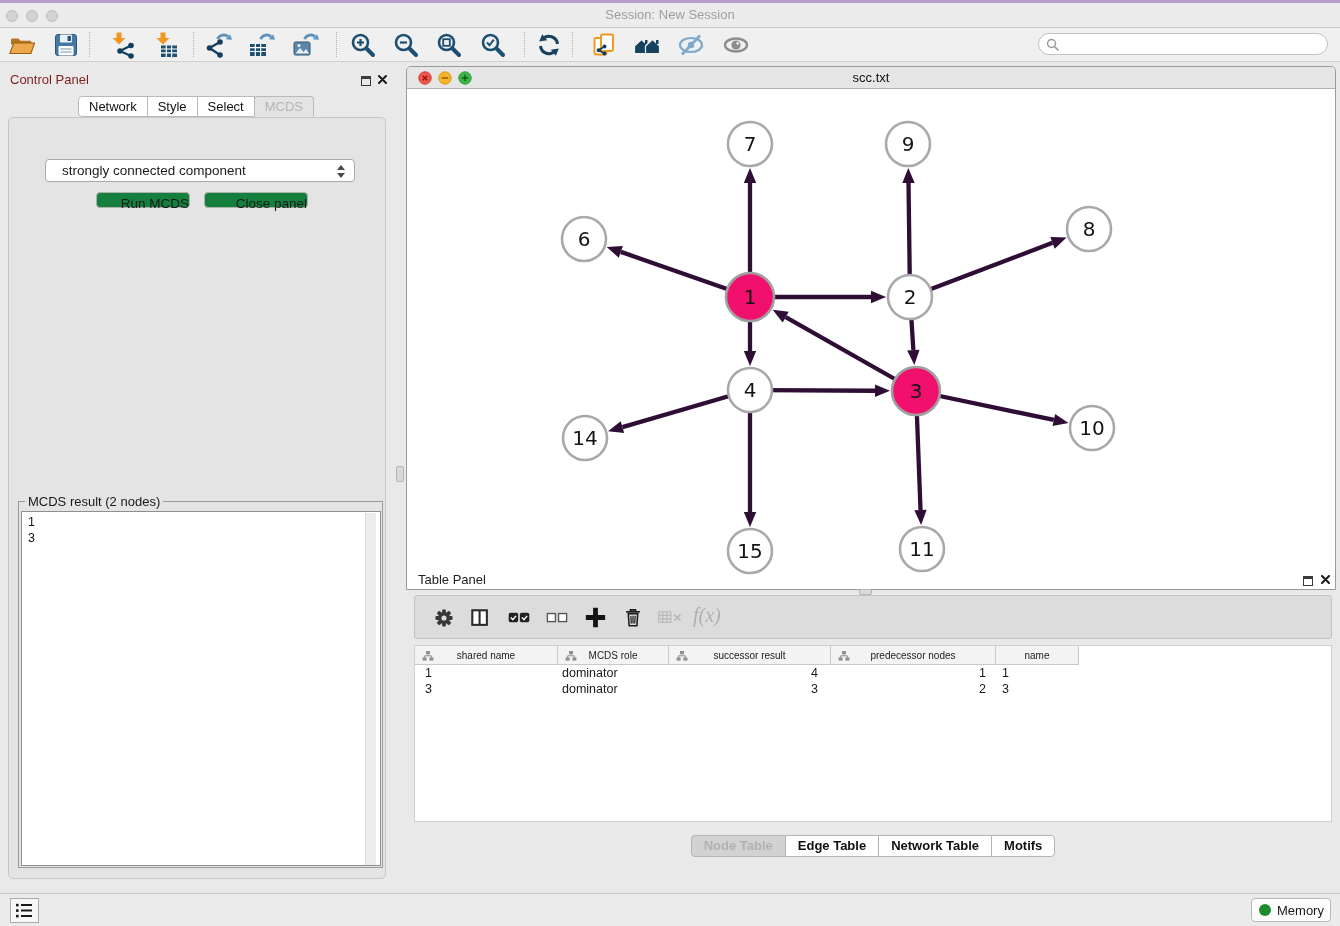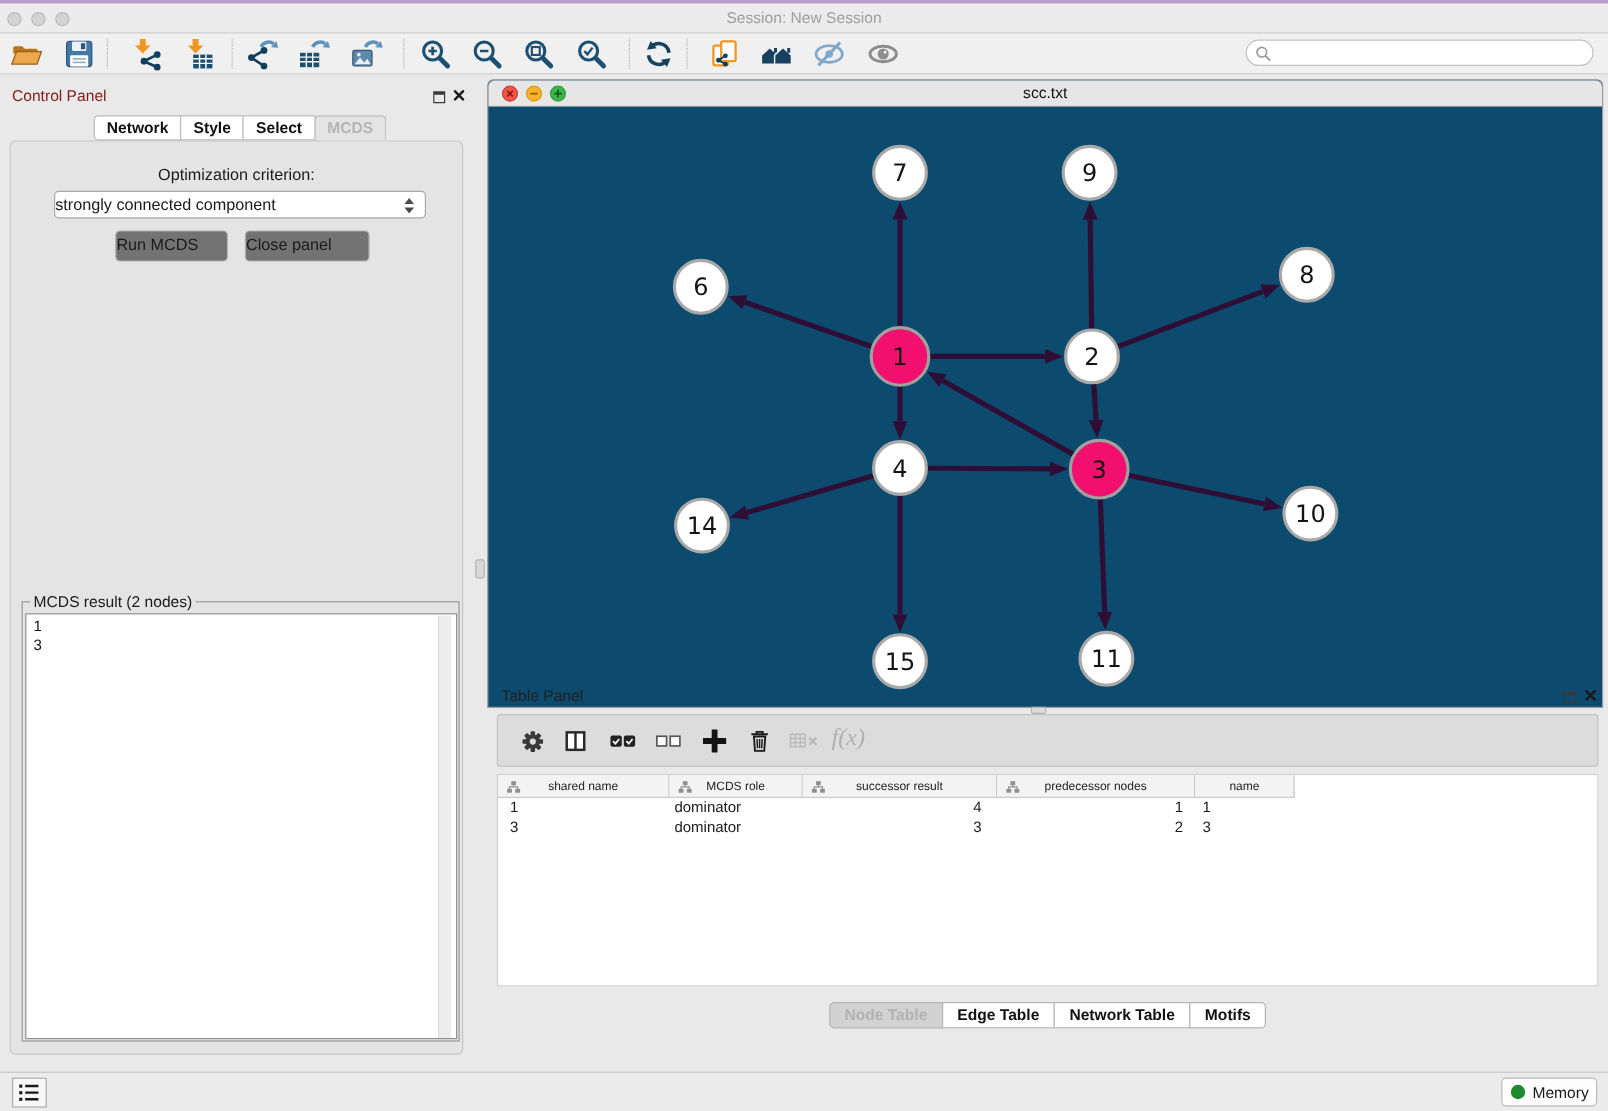--- a/index.html
+++ b/index.html
@@ -14,38 +14,38 @@
 .tbtn{position:absolute;top:3px;width:28px;height:28px}
 .tsep{position:absolute;top:4px;height:25px;width:0;border-left:1px dotted #b0b0b0}
 #search-box{position:absolute;left:1038px;top:5px;width:290px;height:22px;background:#fff;border:1px solid #c2c2c2;border-radius:12px}
 #search-box svg{position:absolute;left:7px;top:4px}
 
 #control-panel{position:absolute;left:0;top:62px;width:394px;height:831px}
 #cp-title{position:absolute;left:10px;top:10px;font-size:13px;color:#7f1d1d}
 .float-ico{width:10px;height:10px;border:1px solid #3a3a3a;border-top:3px solid #3a3a3a;display:inline-block}
 .panel-hdr-btn{position:absolute;top:12px}
 #cp-tabs{position:absolute;left:78px;top:34px;height:21px;display:flex}
-.tab{height:21px;line-height:19px;border:1px solid #b9b9b9;background:#fff;padding:0 10px;font-size:13px;font-weight:bold;margin-left:-1px;color:#111}
+.tab{height:21px;line-height:19px;border:1px solid #b9b9b9;background:#fff;padding:0 10px;font-size:13px;font-weight:normal;margin-left:-1px;color:#111}
 .tab.first{border-radius:4px 0 0 4px;margin-left:0}
 .tab.sel-dis{background:#e4e4e4;color:#b5b5b5;border-radius:4px 4px 0 0;border-bottom-color:#e4e4e4}
 #cp-content{position:absolute;left:8px;top:55px;width:378px;height:762px;background:#e4e4e4;border:1px solid #c6c6c6;border-radius:5px}
 #opt-label{position:absolute;left:0;top:20px;width:100%;text-align:center;font-size:13.5px}
-#opt-select{position:absolute;left:36px;top:41px;width:310px;height:23px;background:#fff;border:1px solid #a9a9a9;border-radius:4px;line-height:21px;padding-left:0;font-size:13.5px}
+#opt-select{position:absolute;left:36px;top:41px;width:310px;height:23px;background:#fff;border:1px solid #a9a9a9;border-radius:4px;line-height:21px;padding-left:16px;font-size:13.5px}
 #opt-select .steppers{position:absolute;right:9px;top:5px}
-.cbtn{position:absolute;top:74px;height:26px;background:#737373;border:1px solid #b0b0b0;border-radius:4px;text-align:left;line-height:21px;font-size:13.5px}
+.cbtn{position:absolute;top:74px;height:16px;background:#15803d;border:1px solid #b0b0b0;border-radius:4px;text-align:right;line-height:21px;font-size:13.5px}
 #run-btn{left:87px;width:94px}
 #close-btn{left:195px;width:104px}
 #mcds-group{position:absolute;left:9px;top:383px;width:365px;height:367px;border:1px solid #9a9a9a}
 #mcds-legend{position:absolute;left:6px;top:-8px;background:#e4e4e4;padding:0 3px;font-size:13px}
 #mcds-inner{position:absolute;left:2px;top:9px;width:360px;height:355px;background:#fff;border:1px solid #8f8f8f}
 #mcds-lines{position:absolute;left:6px;top:2px;font-size:12.5px;line-height:16px;color:#111}
 #mcds-scroll{position:absolute;right:4px;top:1px;width:11px;height:352px;background:#ededed;border-left:1px solid #dcdcdc}
 #v-grip{position:absolute;left:396px;top:466px;width:8px;height:16px;background:#d8d8d8;border:1px solid #b5b5b5;border-radius:2px}
 
-#net-window{position:absolute;left:406px;top:66px;width:930px;height:524px;background:#0c4a6e;border:1px solid #9b9b9b;border-radius:5px 5px 0 0}
+#net-window{position:absolute;left:406px;top:66px;width:930px;height:524px;background:#ffffff;border:1px solid #9b9b9b;border-radius:5px 5px 0 0}
 #net-titlebar{position:absolute;left:0;top:0;width:928px;height:22px;background:#e6e6e6;border-bottom:1px solid #b1b1b1;border-radius:5px 5px 0 0}
 #net-title{width:100%;text-align:center;line-height:21px;font-size:13px;color:#111}
 #graph-svg{position:absolute;left:406px;top:88px}
 #h-grip{position:absolute;left:859px;top:589px;width:13px;height:6px;background:#dadada;border:1px solid #b5b5b5;border-radius:2px}
 
 #table-panel{position:absolute;left:406px;top:566px;width:934px;height:293px}
 #tp-title{position:absolute;left:12px;top:6px;font-size:13px;color:#222}
 #tp-toolbar{position:absolute;left:8px;top:29px;width:918px;height:44px;background:#dcdcdc;border:1px solid #c2c2c2;border-radius:3px}
 .tp-ico{position:absolute;top:10px}
 #node-table{position:absolute;left:8px;top:79px;width:918px;height:177px;background:#fff;border:1px solid #cfcfcf}
@@ -242,21 +242,20 @@
         <path d="M1 1l7 7M8 1L1 8" stroke="#1a1a1a" stroke-width="2" stroke-linecap="round"></path>
       </svg>
   </span>
   <div id="cp-tabs">
     <div class="tab first">Network</div>
     <div class="tab">Style</div>
     <div class="tab">Select</div>
     <div class="tab sel-dis">MCDS</div>
   </div>
   <div id="cp-content">
-    <div id="opt-label">Optimization criterion:</div>
     <div id="opt-select">
       <span>strongly connected component</span>
       <span class="steppers">
         <svg width="8" height="13" viewBox="0 0 8 13">
             <polygon points="4,0 8,5 0,5" fill="#4a4a4a"></polygon>
             <polygon points="4,13 8,8 0,8" fill="#4a4a4a"></polygon>
           </svg>
       </span>
     </div>
     <div class="cbtn" id="run-btn">Run MCDS</div>

